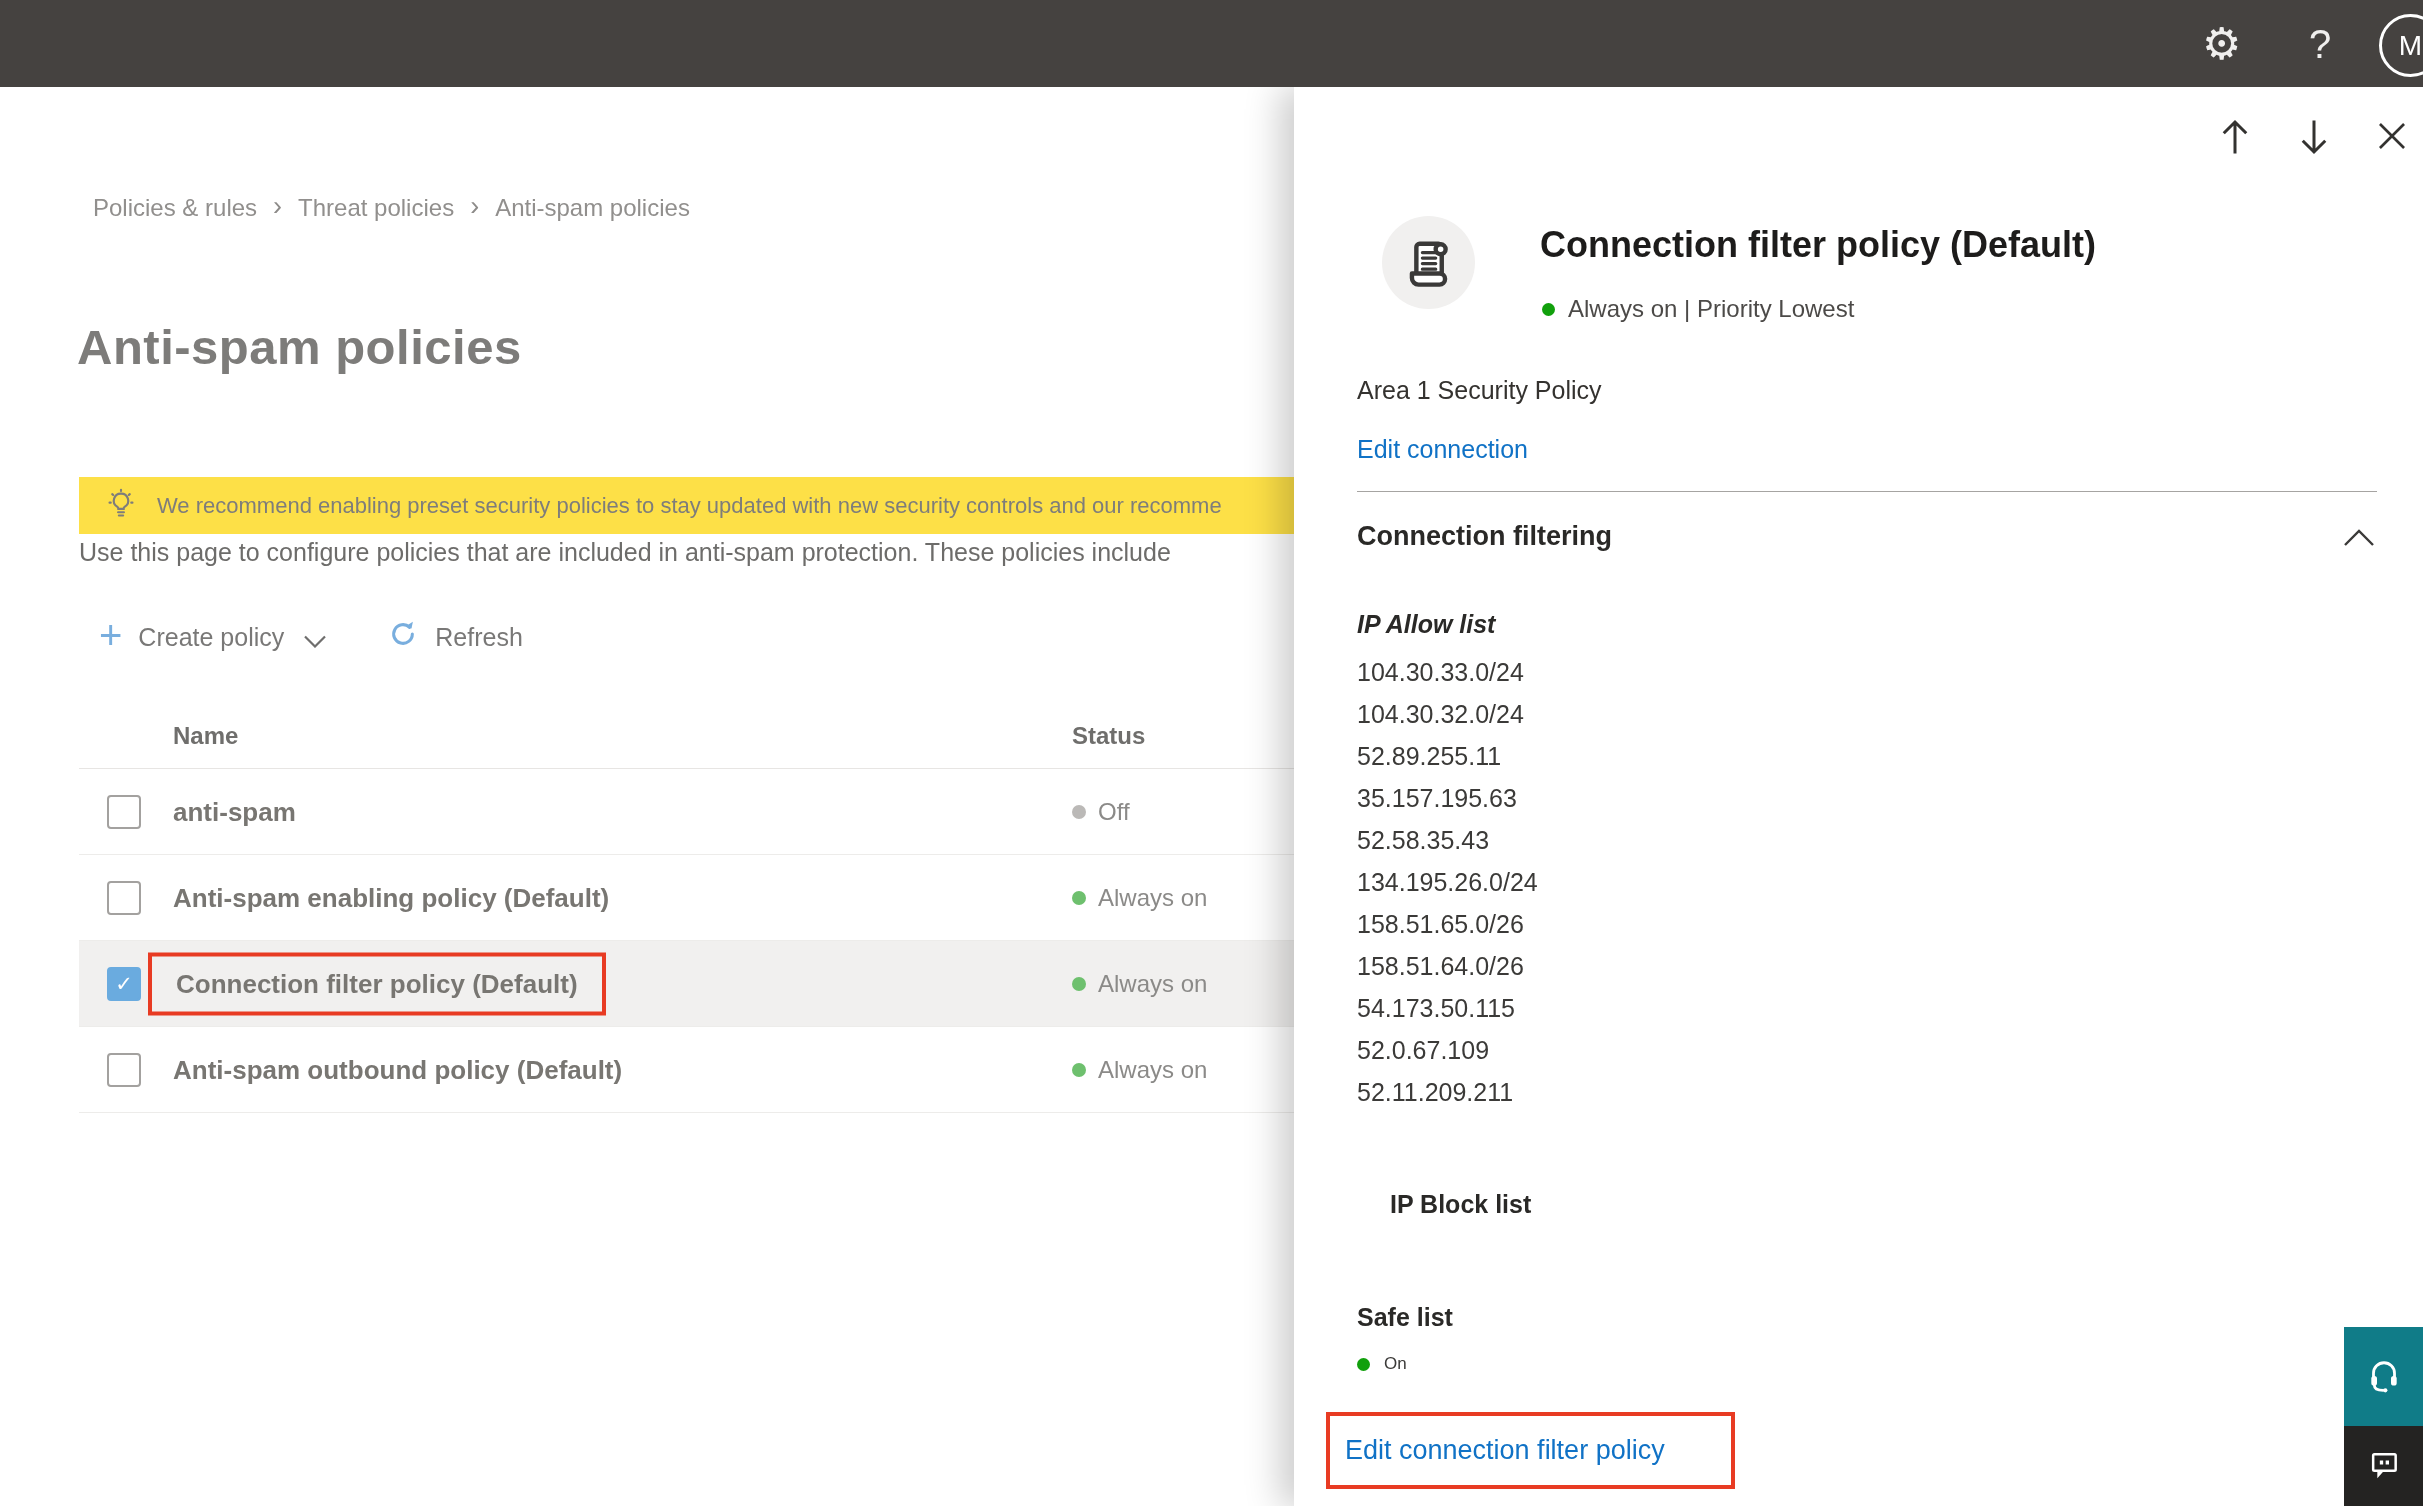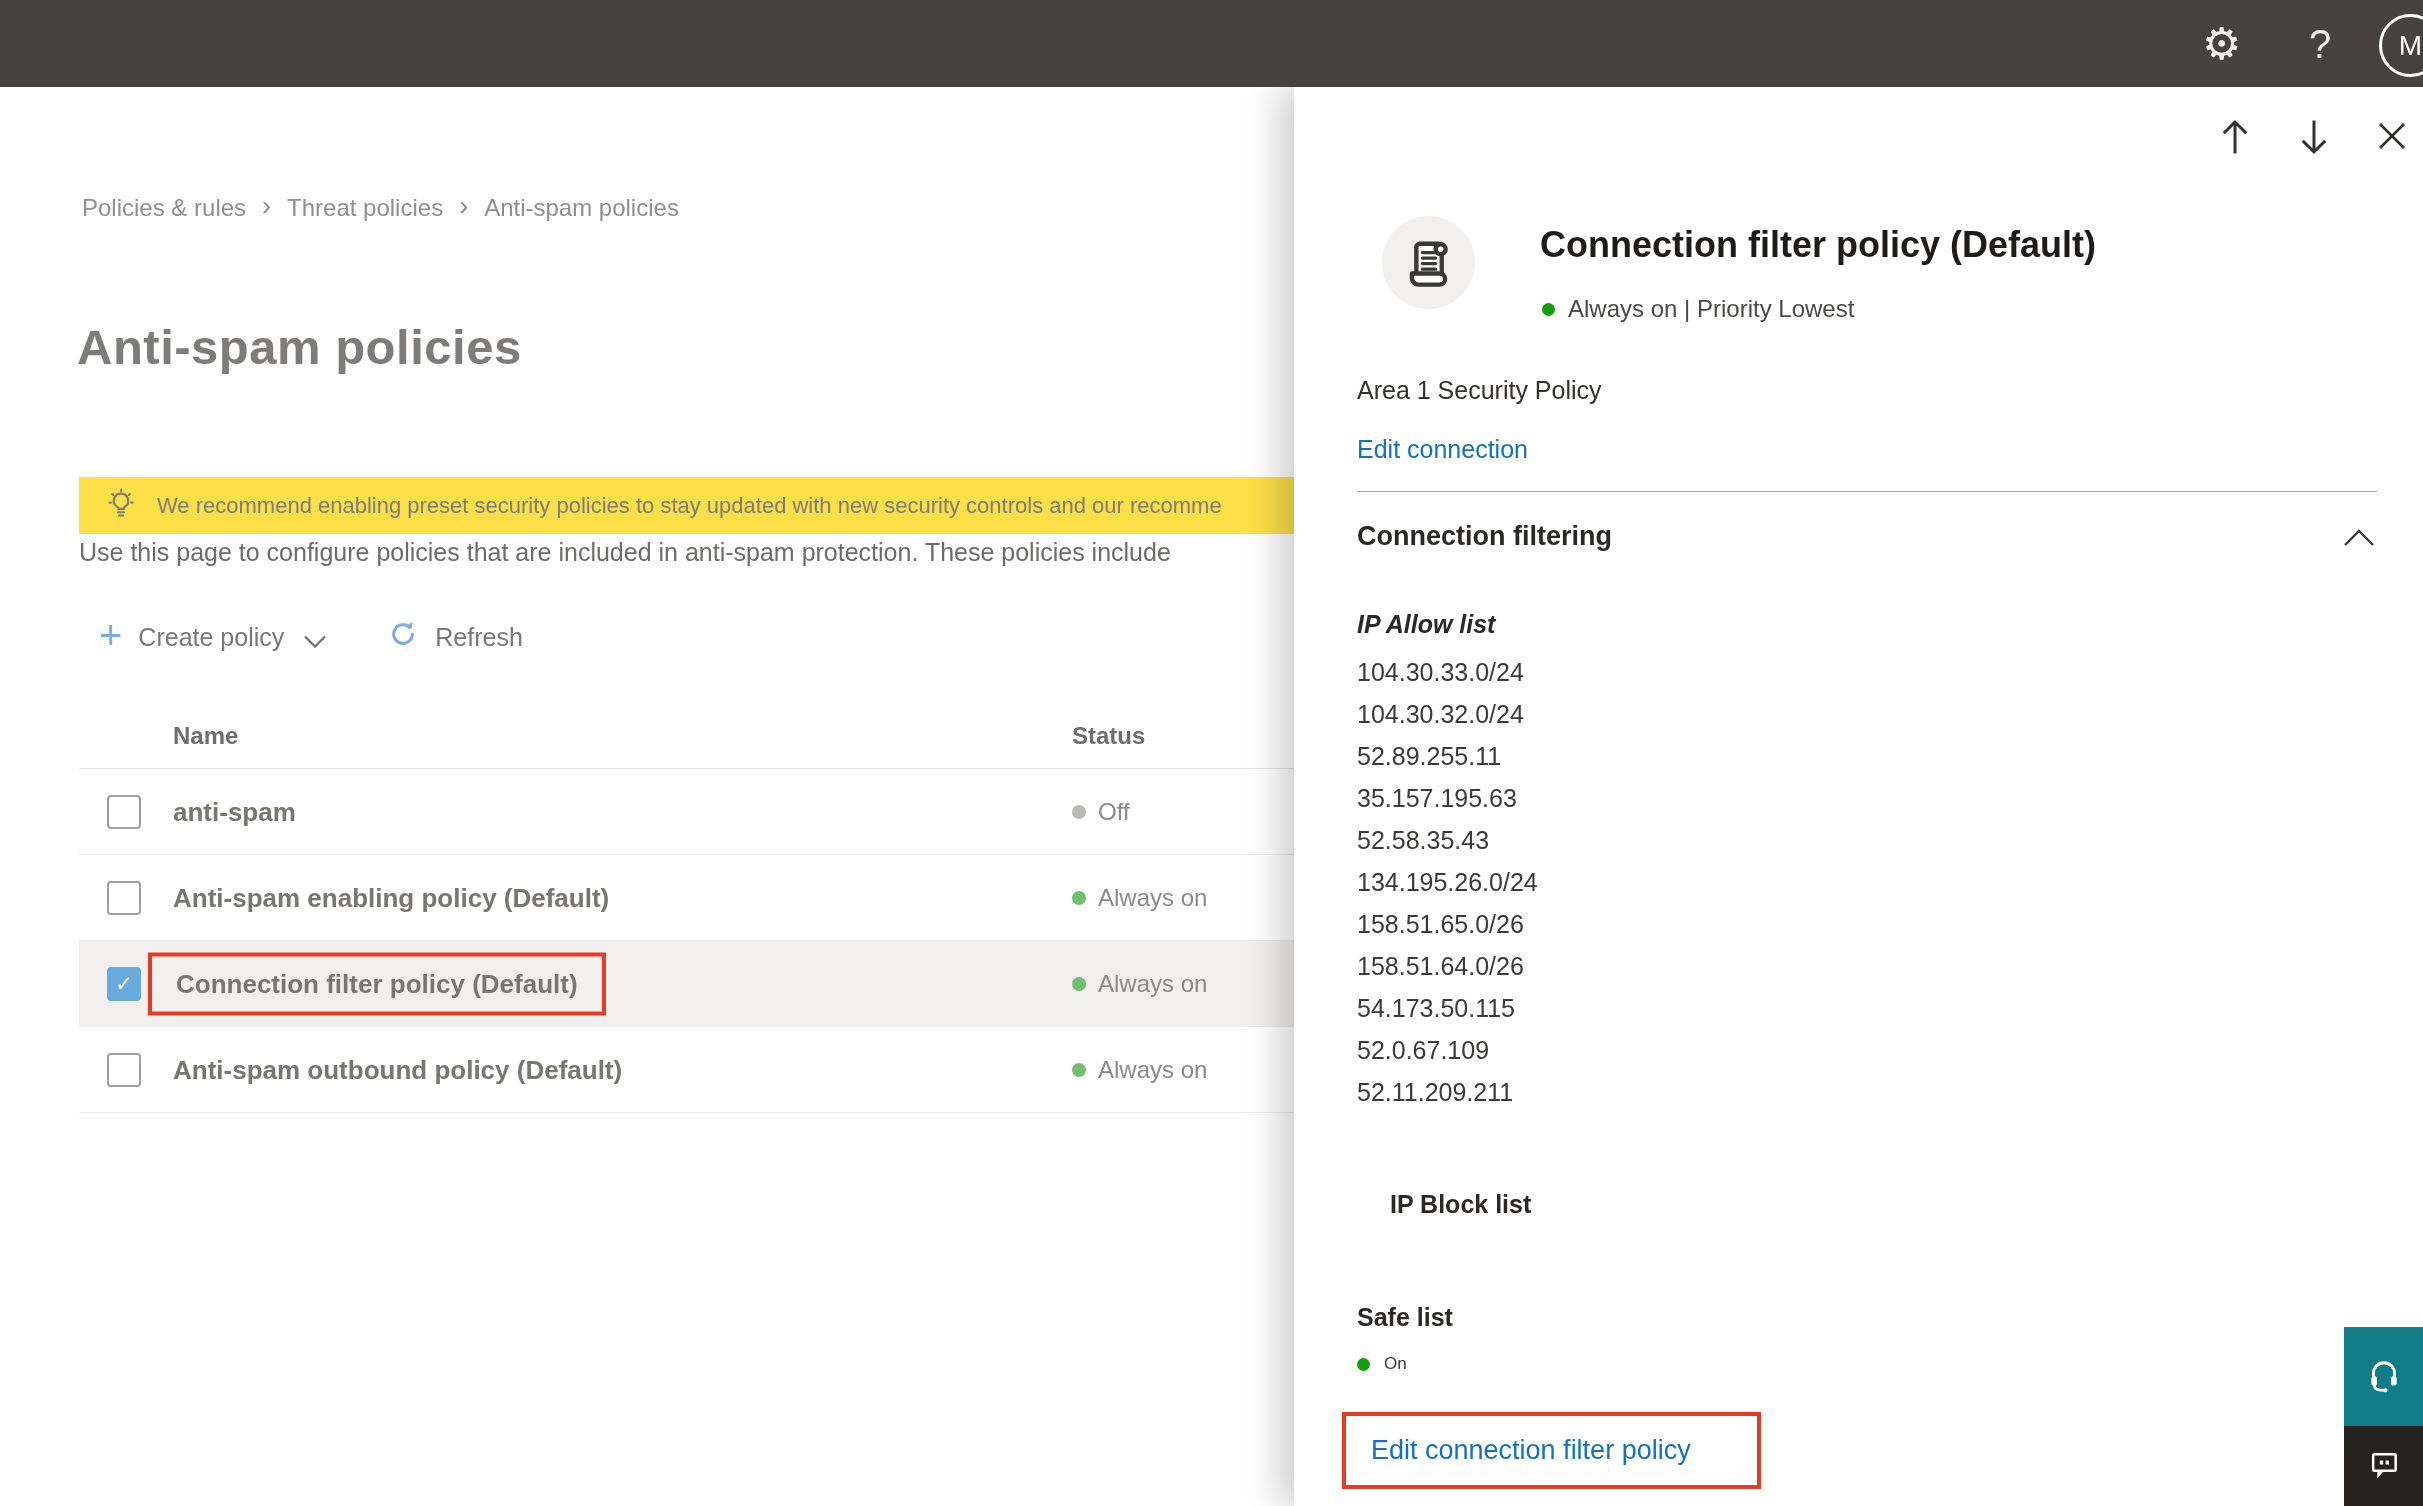--- a/index.html
+++ b/index.html
@@ -10,21 +10,21 @@
   .topbar{position:absolute;left:0;top:0;width:2424px;height:87px;background:var(--topbar-bg);z-index:40;}
   .tb-icon{position:absolute;top:50%;transform:translateY(-50%);color:#f0efee;cursor:pointer;
            font-family:"DejaVu Sans",sans-serif;line-height:1;}
   .tb-gear{left:2202px;font-size:44px;}
   .tb-help{left:2309px;font-size:40px;font-family:"Liberation Sans",sans-serif;font-weight:400;}
   .tb-avatar{position:absolute;left:2379px;top:14px;width:57px;height:57px;border:3px solid #fff;
              border-radius:50%;display:flex;align-items:center;justify-content:center;
              color:#fff;font-size:28px;cursor:pointer;}
 
   
-  .breadcrumb{position:absolute;left:82px;top:194px;font-size:24px;color:#918f8d;display:flex;gap:16px;align-items:center;}
+  .breadcrumb{position:absolute;left:93px;top:194px;font-size:24px;color:#918f8d;display:flex;gap:16px;align-items:center;}
   .breadcrumb .crumb{cursor:pointer;}
   .breadcrumb .sep{color:#8d8b89;font-size:27px;margin-top:-3px;}
   .page-title{position:absolute;left:77px;top:319px;margin:0;font-size:49px;font-weight:700;color:#7d7c7a;letter-spacing:0.5px;}
 
   .banner{position:absolute;left:79px;top:477px;width:1287px;height:57px;background:#fde047;
           display:flex;align-items:center;overflow:hidden;}
   .banner .bulb{margin:0 20px 0 26px;flex:0 0 auto;}
   .banner .btext{font-size:22px;color:#7e7d7b;white-space:nowrap;}
 
   .page-desc{position:absolute;left:79px;top:538px;width:1215px;margin:0;font-size:25px;color:#6d6c6a;
@@ -76,22 +76,22 @@
   .fly-hr{position:absolute;left:63px;top:404px;width:1020px;height:0;border:none;border-top:1.5px solid #a6a4a2;margin:0;}
   .fly-section{position:absolute;left:63px;top:434px;font-size:27px;font-weight:700;color:#2a2927;}
   .sec-chev{position:absolute;left:1045px;top:438px;background:none;border:none;cursor:pointer;padding:4px;}
   .fly-h3{position:absolute;margin:0;font-size:25px;font-weight:700;color:#2a2927;}
   .h-allow{left:63px;top:523px;font-style:italic;}
   .h-block{left:63px;top:1103px;margin-left:33px;}
   .h-safe{left:63px;top:1216px;}
   #ip-list{position:absolute;left:63px;top:564px;}
   .ip-item{font-size:25px;color:#3b3a38;line-height:42px;}
   .fly-on{position:absolute;left:63px;top:1267px;display:flex;align-items:center;gap:14px;font-size:17px;color:#3b3a38;}
-  .edit-box{position:absolute;left:48px;top:1325px;width:386px;height:69px;border:4px solid var(--red);
-            display:flex;align-items:center;padding-left:25px;}
+  .edit-box{position:absolute;left:32px;top:1325px;width:386px;height:69px;border:4px solid var(--red);
+            display:flex;align-items:center;padding-left:15px;}
   .edit-box a{font-size:27px;}
 
   
   .helper{position:absolute;width:79px;display:flex;align-items:center;justify-content:center;border:none;
           cursor:pointer;z-index:50;}
   .helper-support{left:2344px;top:1327px;height:99px;background:var(--teal);}
   .helper-feedback{left:2344px;top:1426px;height:81px;background:#242322;}
 
   :root{
     --topbar-bg:#454240;

